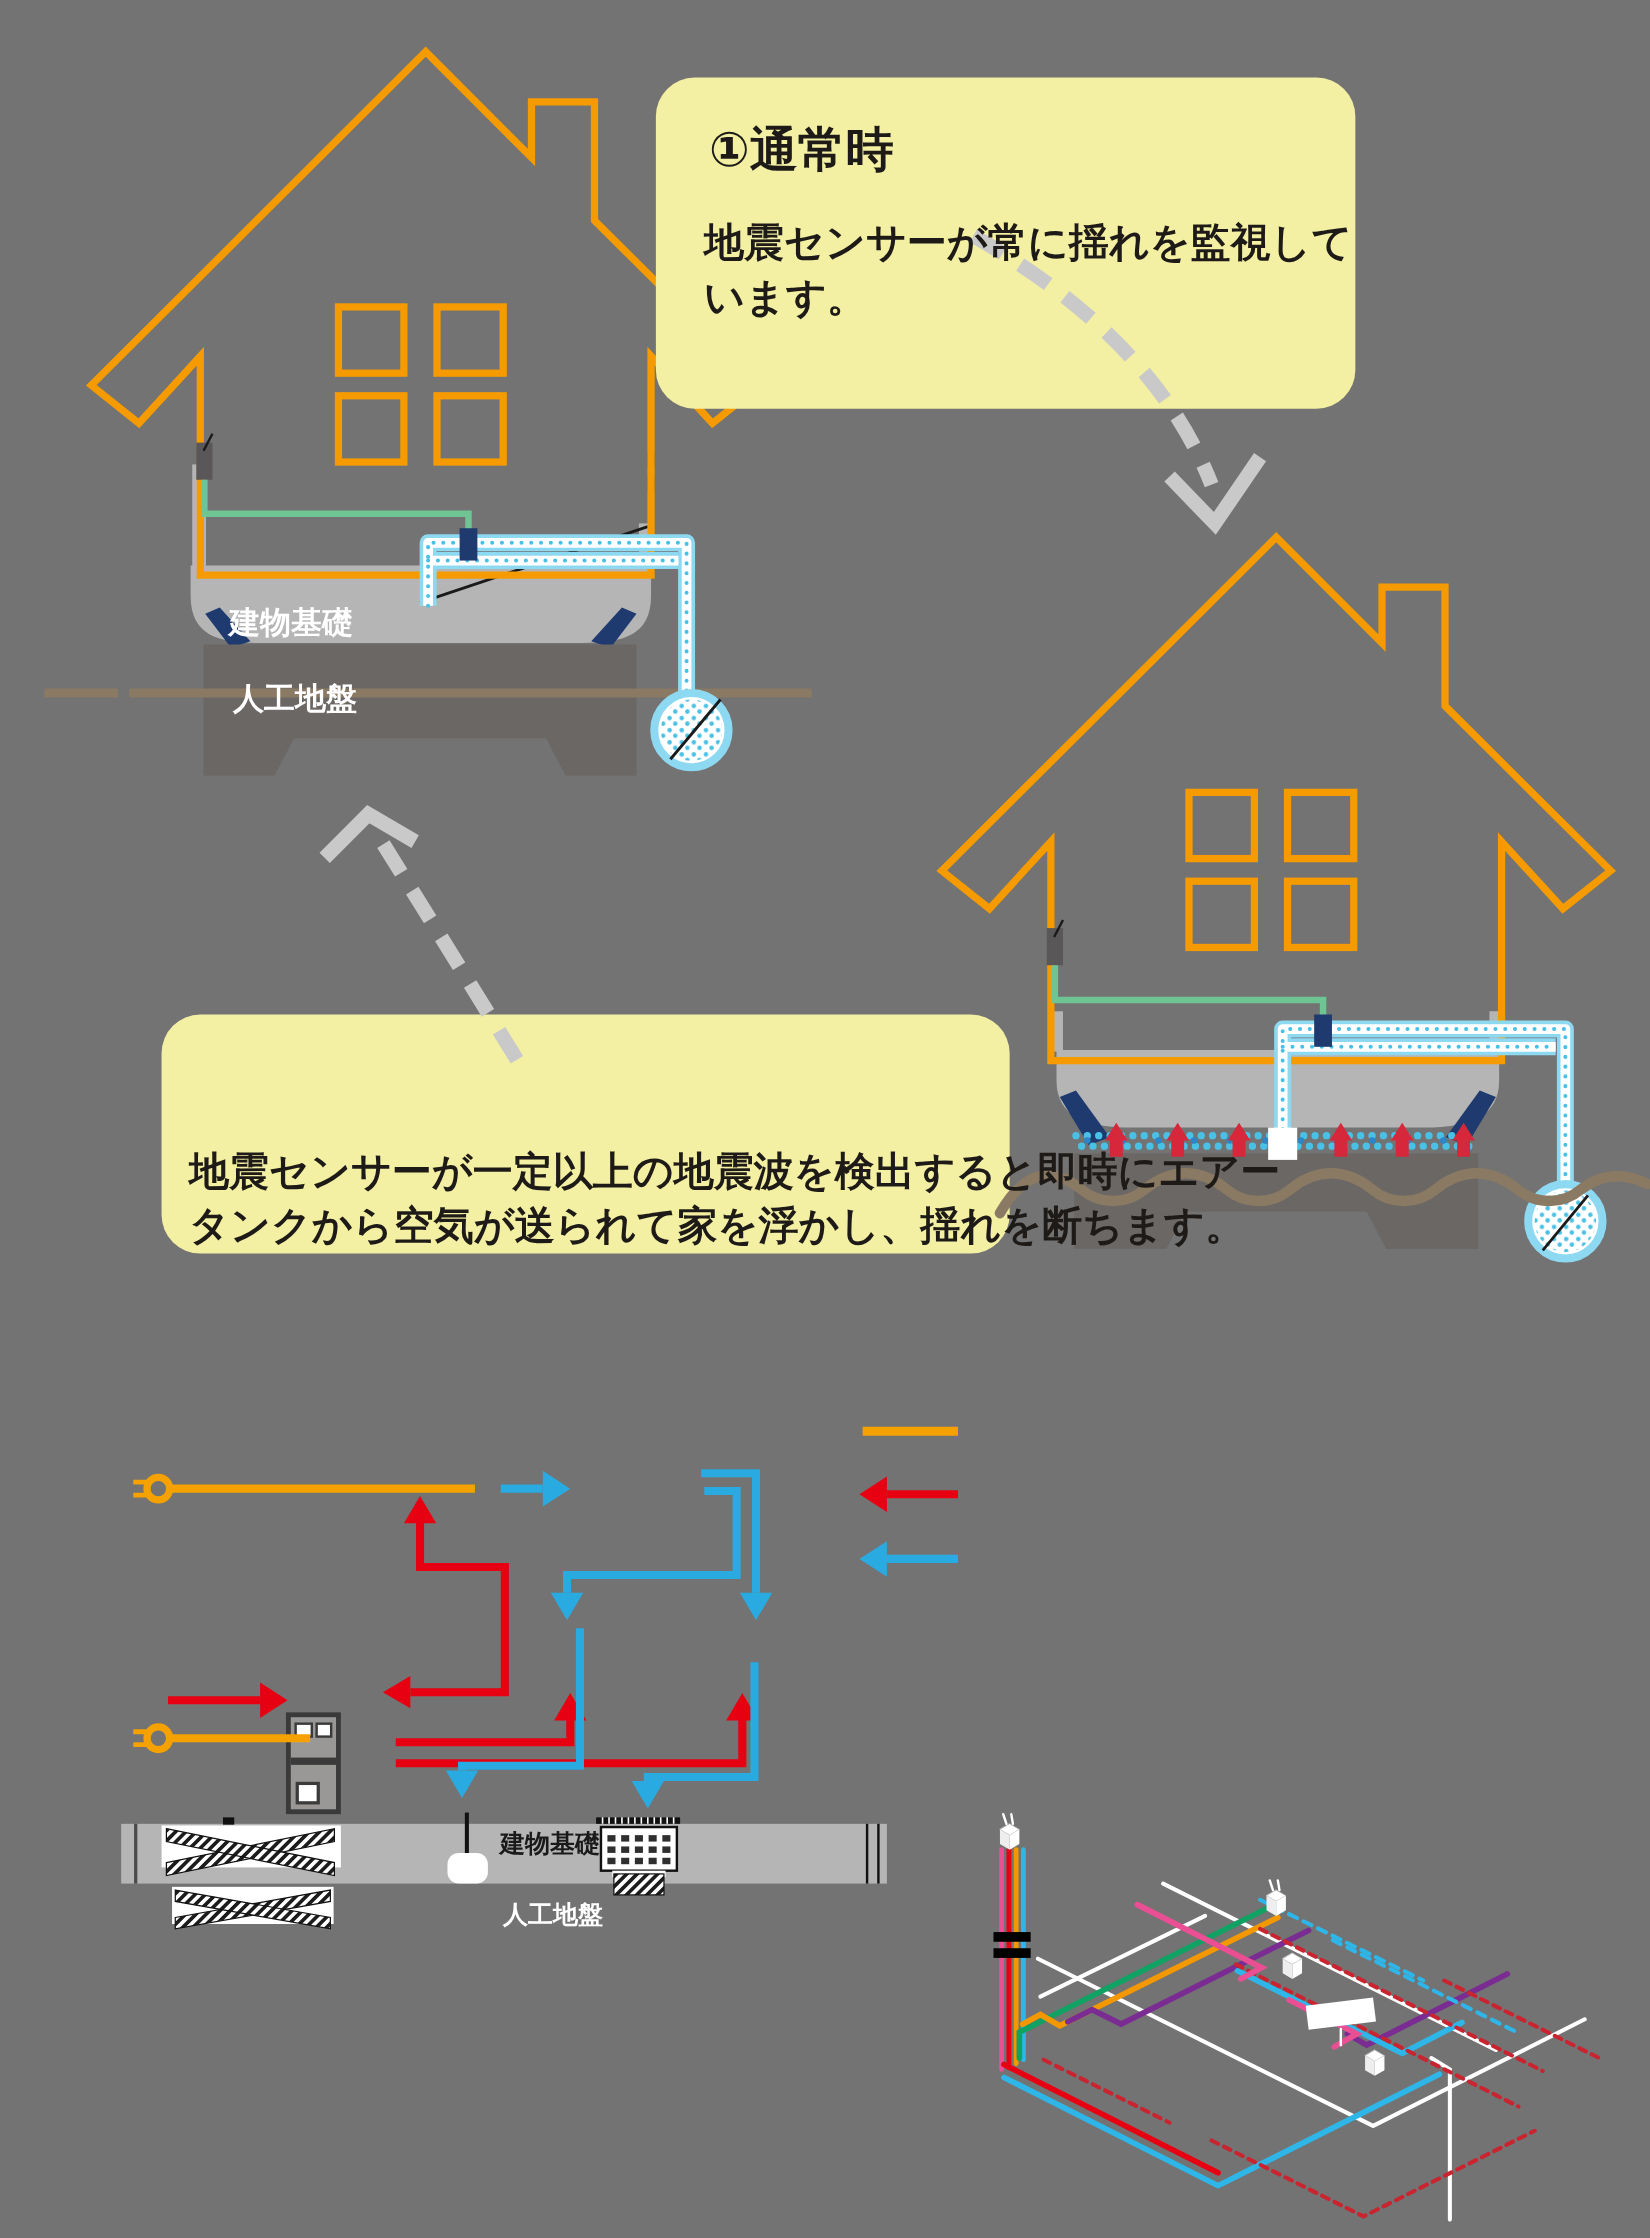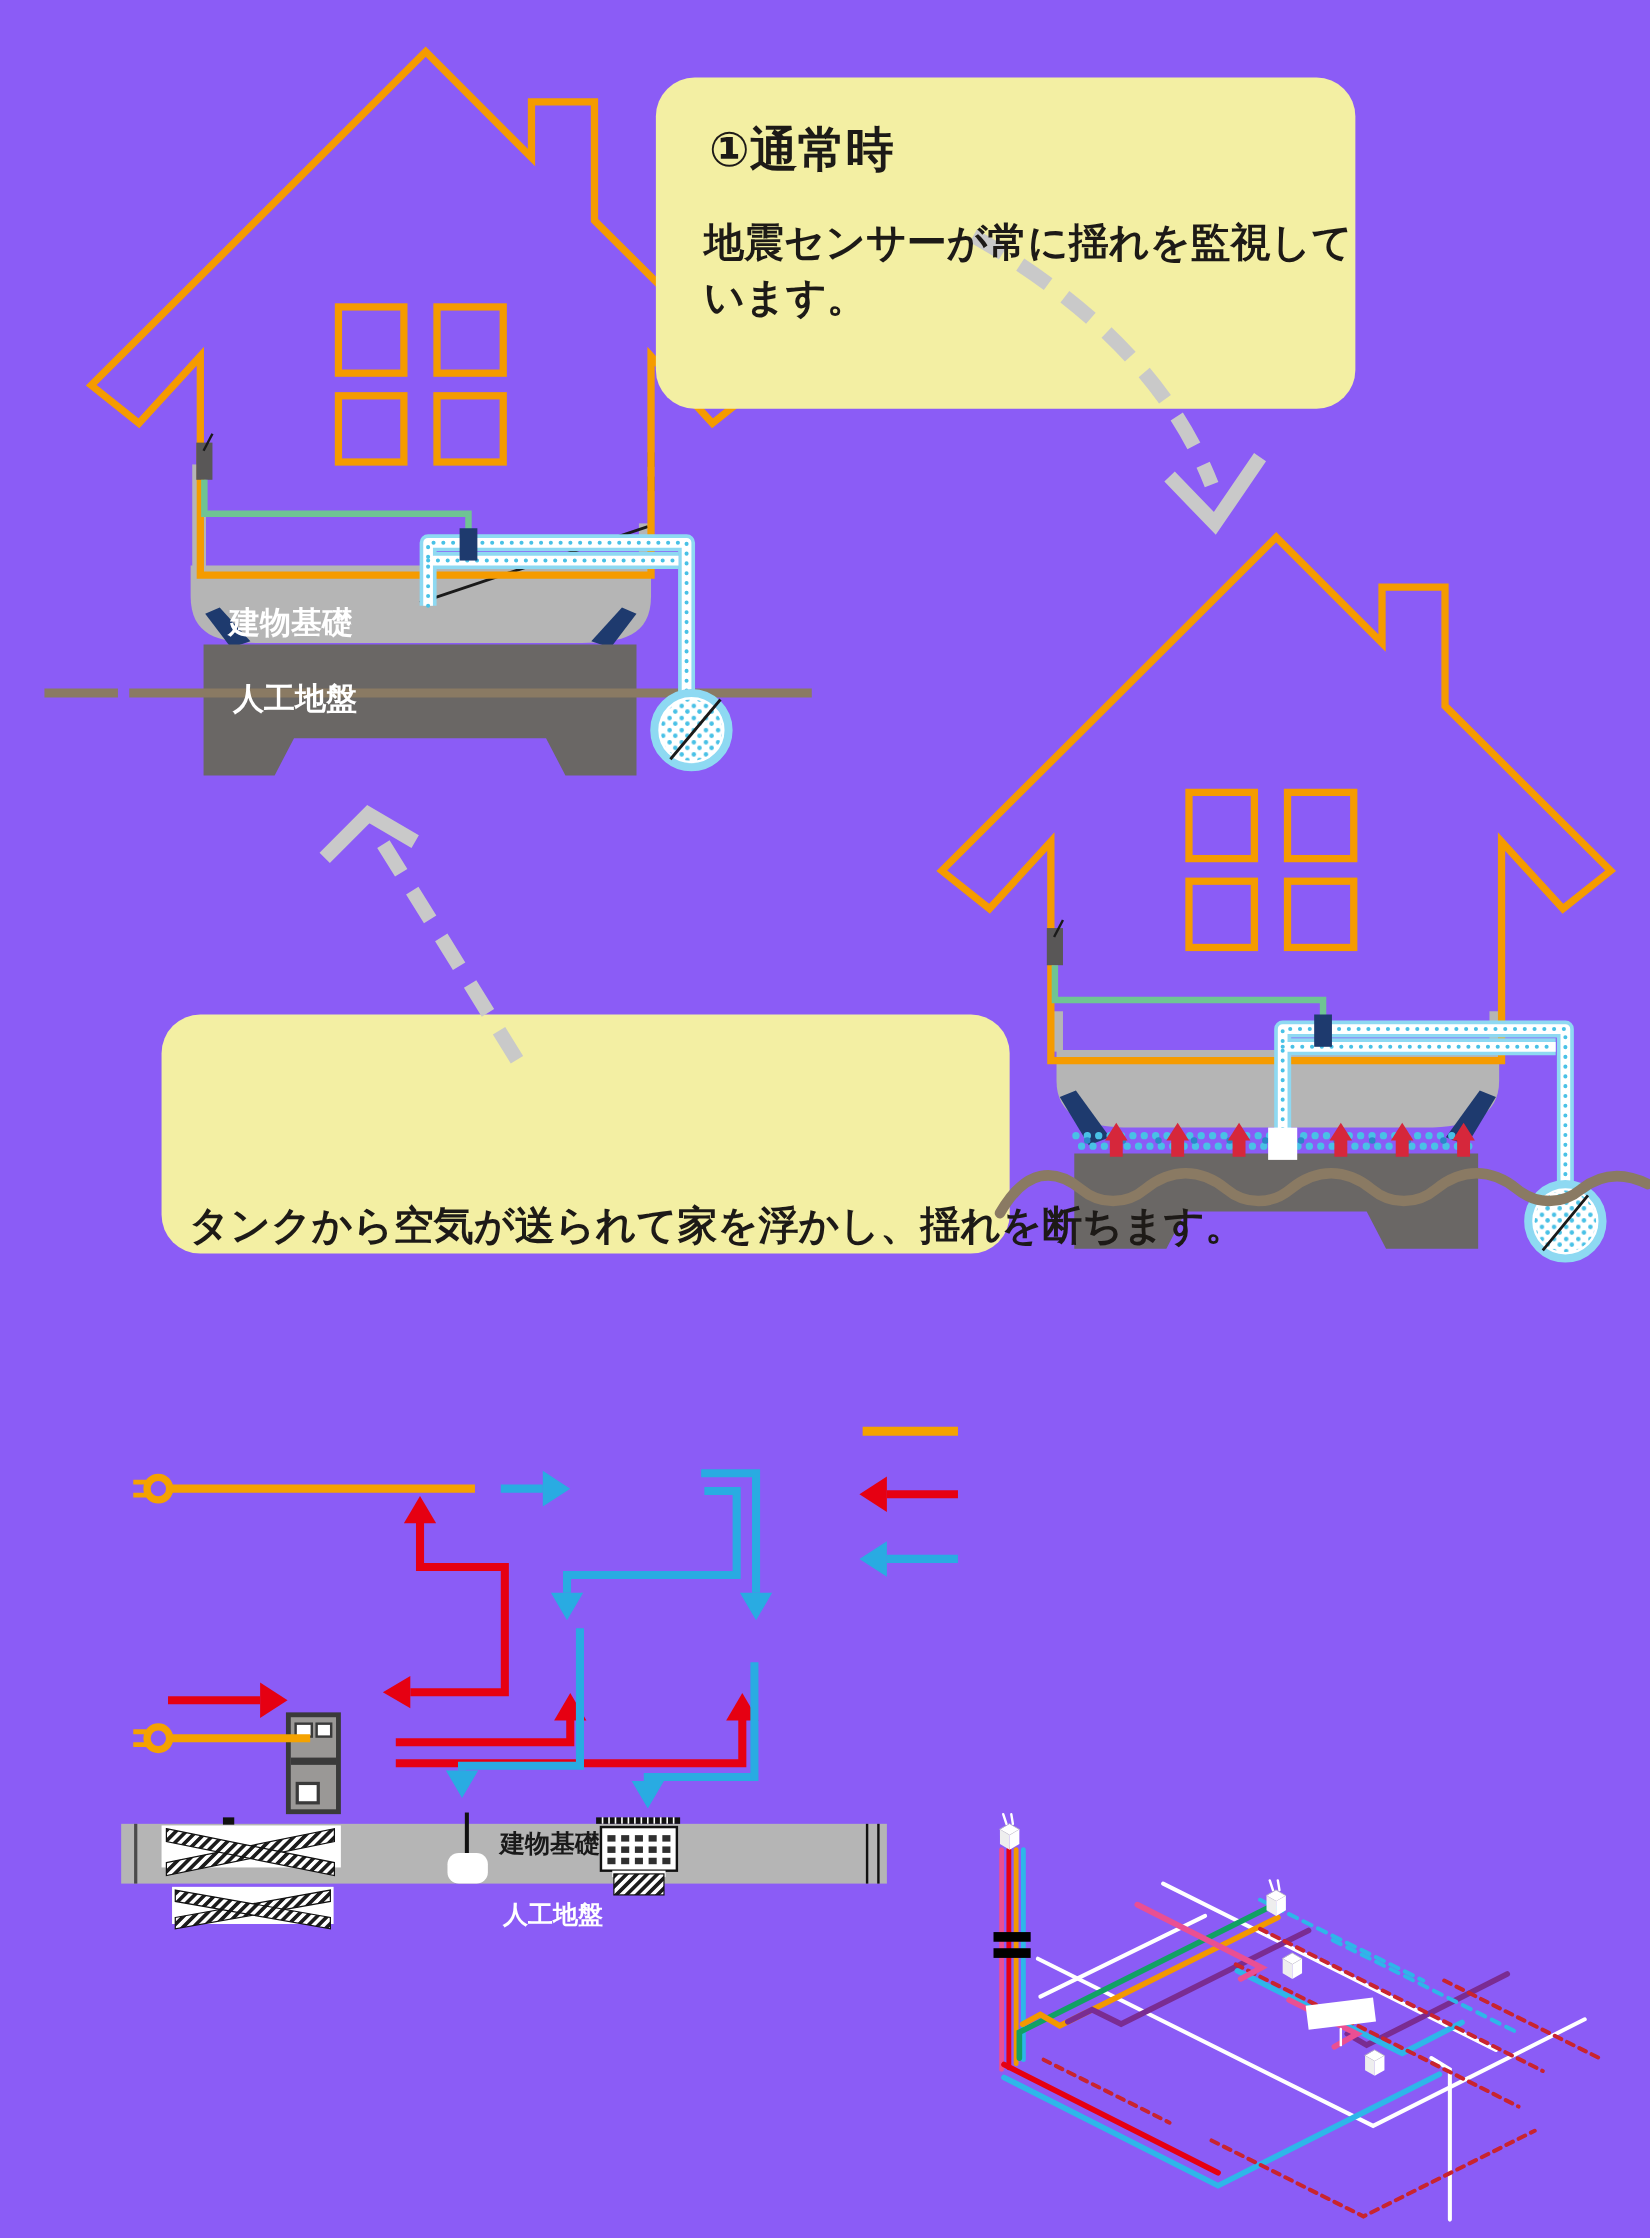--- a/index.html
+++ b/index.html
@@ -1,16 +1,16 @@
 <!DOCTYPE html>
 <html style="font-size:13px"><head>
 <meta charset="utf-8">
 <style>
   html,body{margin:0;padding:0;background:#000;}
-  #stage{position:relative;width:1651px;height:2239px;background:#8b5cf6;overflow:hidden;
+  #stage{position:relative;width:1651px;height:2239px;background:#737373;overflow:hidden;
          font-family:"Liberation Sans","DejaVu Sans",sans-serif;}
   #gfx{position:absolute;left:0;top:0;}
   .txt{position:absolute;color:#222;font-weight:bold;white-space:nowrap;z-index:5;}
   .callout-title{font-size:48px;color:#1d1a17;}
   .callout-body{font-size:40px;color:#1d1a17;}
   .lbl-white{color:#ffffff;}
   .lbl-dark{color:#1a1a1a;}
 </style>
 </head>
 <body>
@@ -315,20 +315,21 @@
     </g>
     <rect x="1618" y="2478" width="84" height="30" fill="#ffffff" transform="rotate(-7 1660 2493)"></rect>
     <path d="M1660,2512 L1660,2532" stroke="#fff" stroke-width="3"></path>
   </g>
 </svg>
 
 <div class="txt callout-title" style="left:709px;top:118px;">①通常時</div>
 <div class="txt callout-body" style="left:704px;top:215px;">地震センサーが常に揺れを監視して</div>
 <div class="txt callout-body" style="left:704px;top:270px;">います。</div>
 
+<div class="txt callout-body" style="left:189px;top:1144px;">地震センサーが一定以上の地震波を検出すると即時にエアー</div>
 <div class="txt callout-body" style="left:189px;top:1198px;font-family:Liberation Mono, monospace;">タンクから空気が送られて家を浮かし、揺れを断ちます。</div>
 
 <div class="txt lbl-white" style="left:229px;top:602px;font-size:31px;">建物基礎</div>
 <div class="txt lbl-white" style="left:233px;top:678px;font-size:31px;">人工地盤</div>
 
 <div class="txt lbl-dark" style="left:500px;top:1827px;font-size:25px;">建物基礎</div>
 <div class="txt lbl-white" style="left:503px;top:1898px;font-size:25px;">人工地盤</div>
 
 </div>
 

